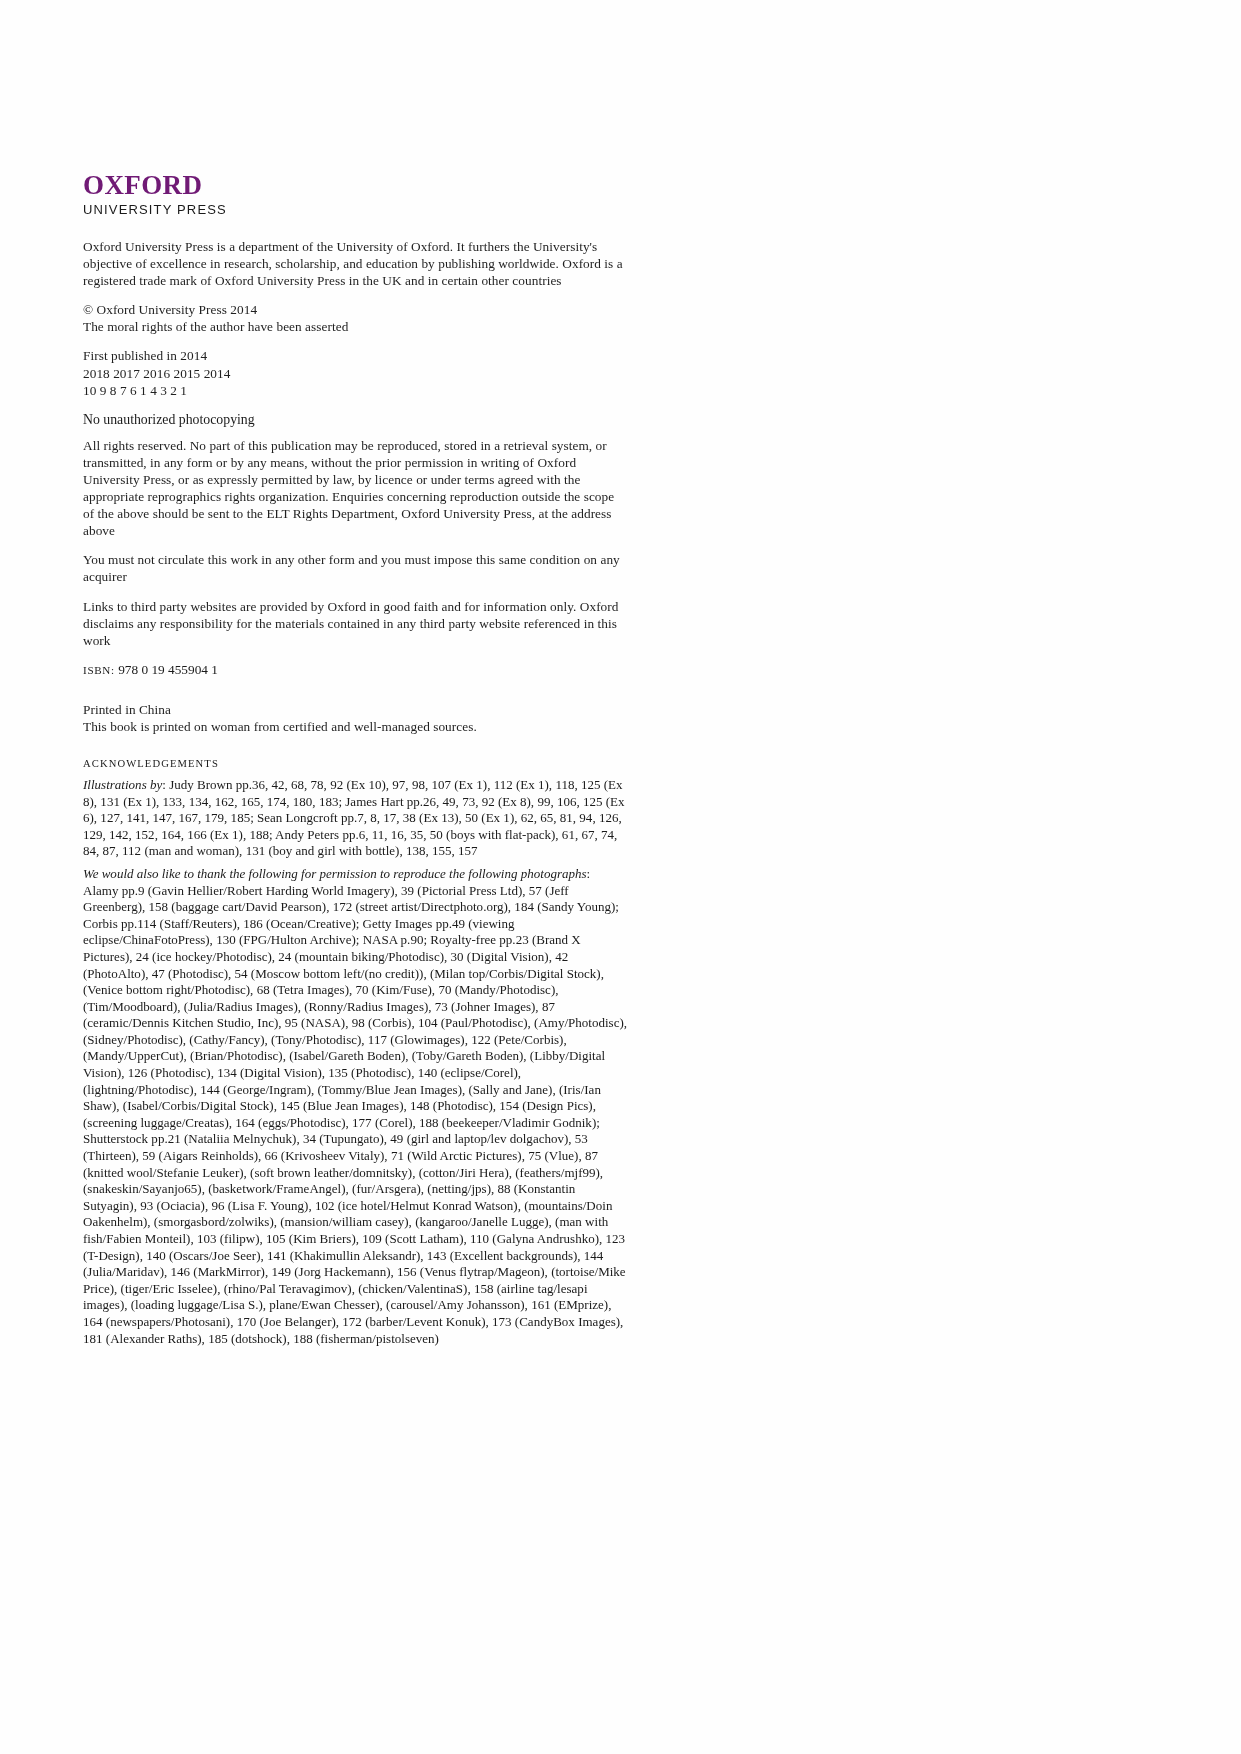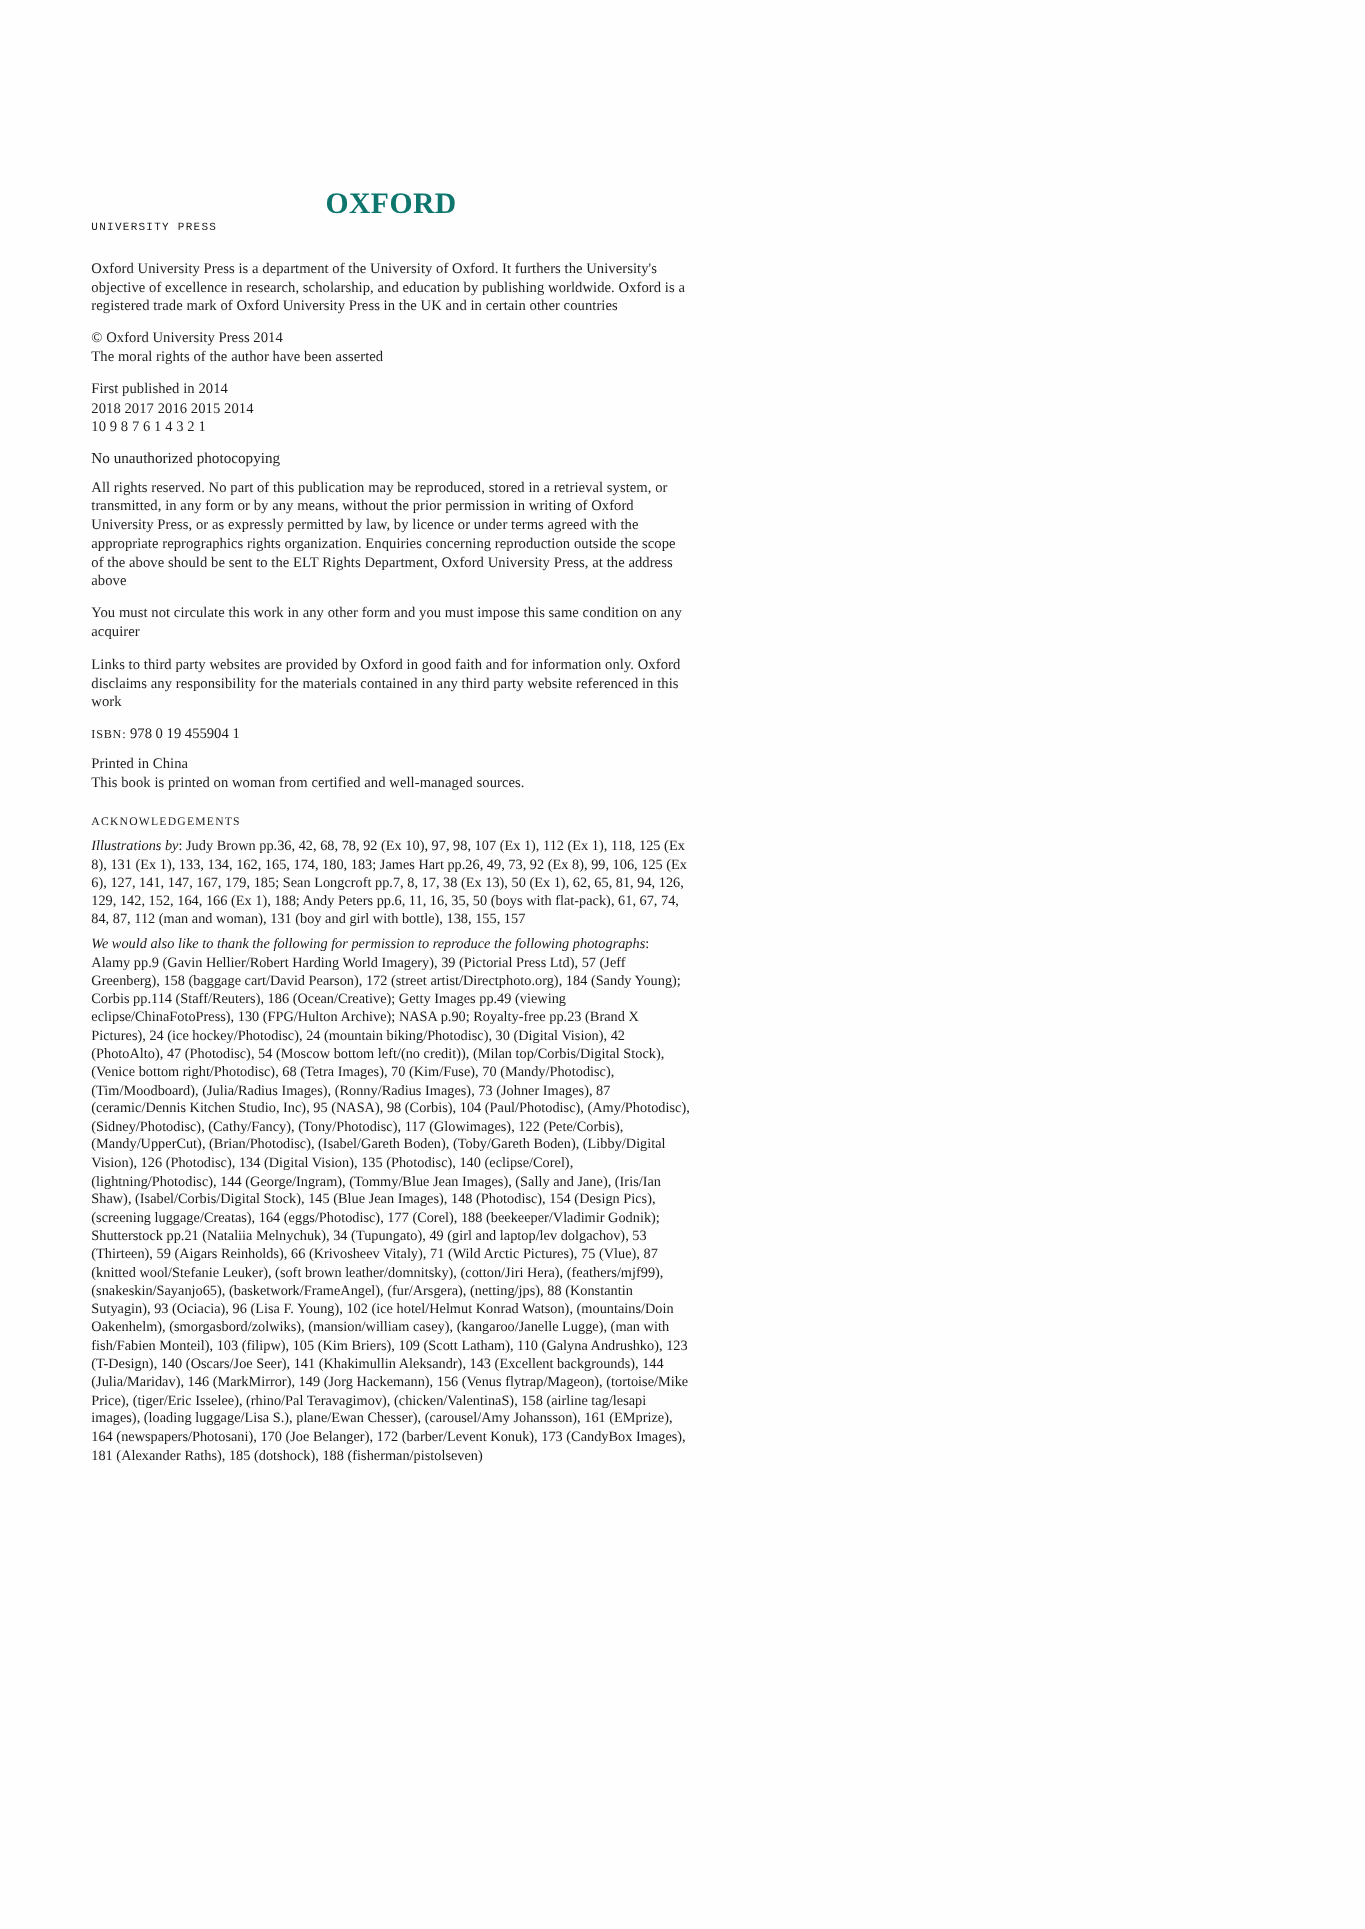--- a/index.html
+++ b/index.html
@@ -31,26 +31,25 @@
   }
 
   
   .logo-block { margin-bottom: 22px; }
   .logo-oxford {
     font-family: "Liberation Serif", "DejaVu Serif", serif;
     font-size: 27px;
     font-weight: 700;
     letter-spacing: 0.4px;
     line-height: 1;
-    color: #0f766e;
-    text-align: center;
+    color: #701a75;
   }
   .logo-sub {
-    font-family: Liberation Mono, monospace;
-    font-size: 10px;
+    font-family: Liberation Sans, sans-serif;
+    font-size: 13px;
     letter-spacing: 1.15px;
     color: #1a1a1a;
     margin-top: 4px;
     line-height: 1;
   }
 
   
   p.para {
     margin: 0 0 12px 0;
     font-size: 13.3px;
@@ -59,21 +58,21 @@
     letter-spacing: 0.05px;
   }
   p.tight { margin-bottom: 0; }
 
   .bold-head {
     font-weight: 400;
     font-size: 13.8px;
     margin: 0 0 9px 0;
     line-height: 17px;
   }
-  .isbn-line { font-size: 13.3px; margin: 0 0 8px 0; line-height: 17px; }
+  .isbn-line { font-size: 13.3px; margin: 0 0 22px 0; line-height: 17px; }
   .isbn-label {
     font-size: 11.1px;
     letter-spacing: 0.7px;
   }
 
   .ack-head {
     font-size: 10.6px;
     letter-spacing: 1.1px;
     font-weight: 400;
     margin: 22px 0 6px 0;

